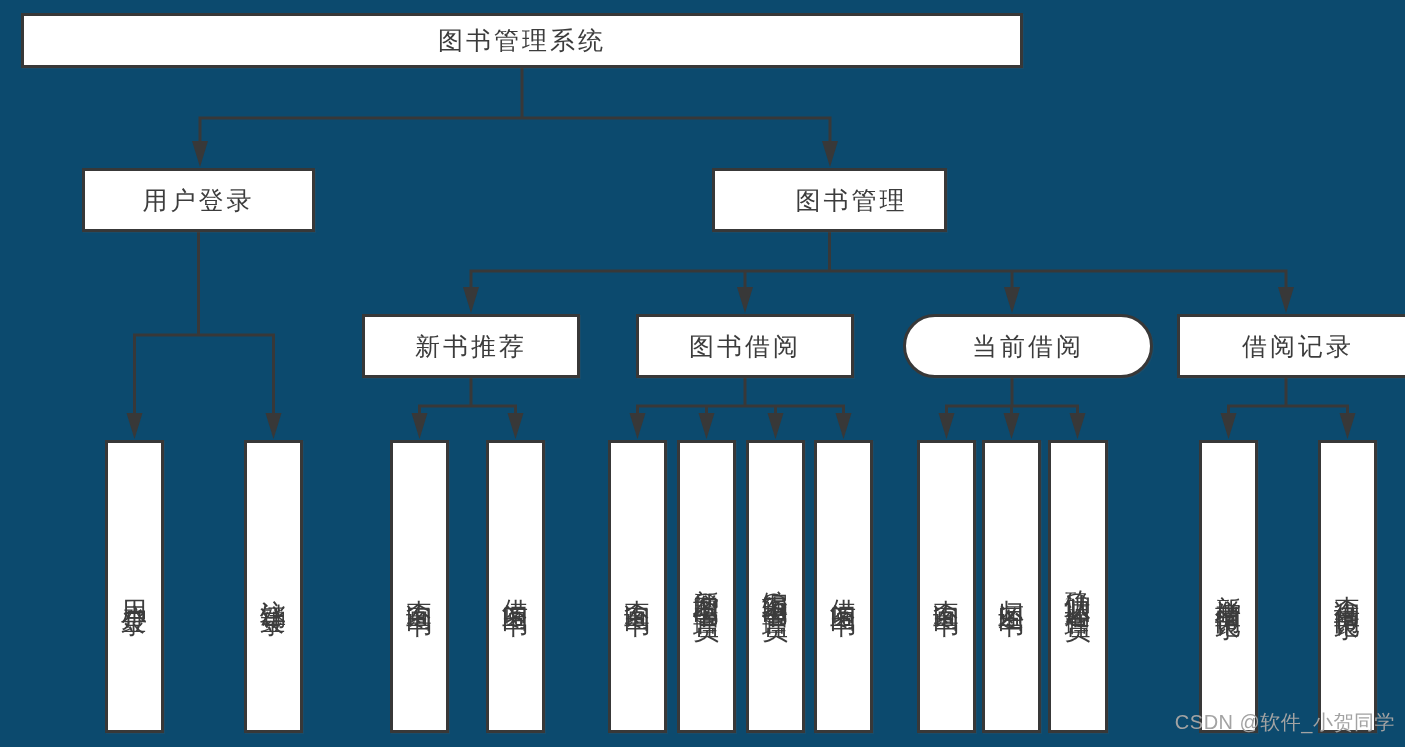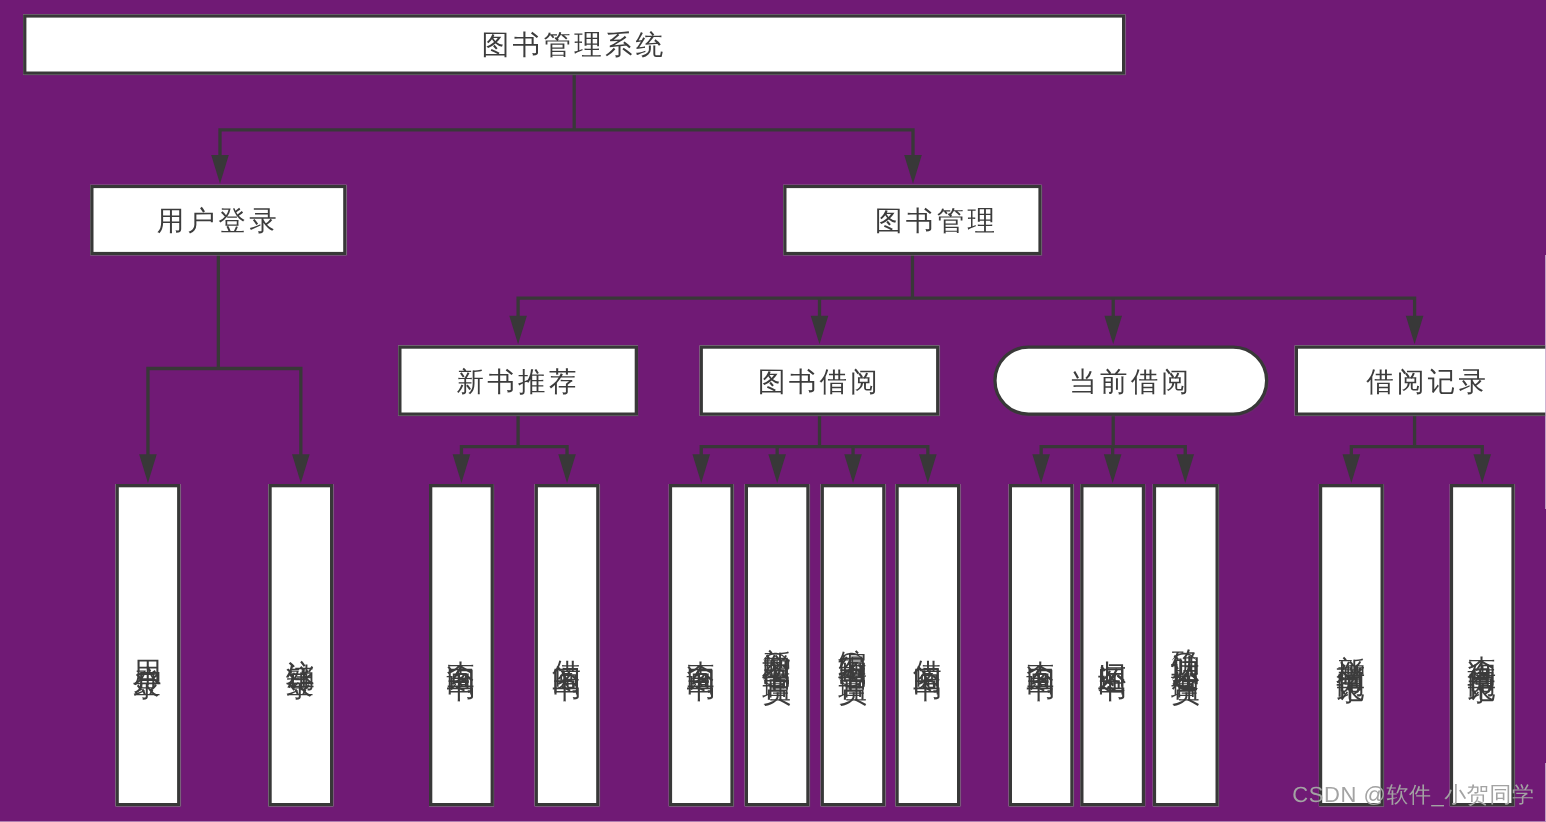--- a/index.html
+++ b/index.html
@@ -1,20 +1,20 @@
 <!DOCTYPE html>
 <html><head>
 <meta charset="utf-8">
 <style>
   html, body { margin: 0; padding: 0; background: #ffffff; }
   .stage {
     position: relative;
     width: 1405px;
     height: 747px;
-    background: #701a75;
+    background: #0c4a6e;
     overflow: hidden;
     font-family: "Liberation Sans", "DejaVu Sans", sans-serif;
     color: #3c3c3c;
   }
   .connectors {
     position: absolute;
     left: 0; top: 0;
     z-index: 0;
   }
   .box {

